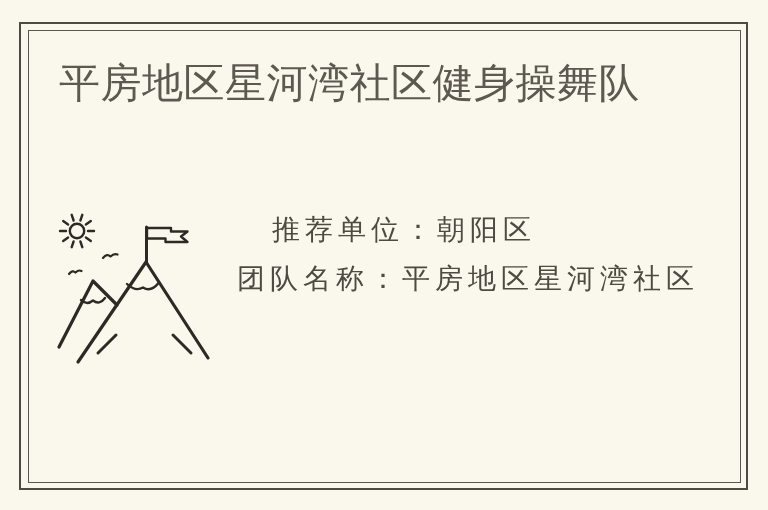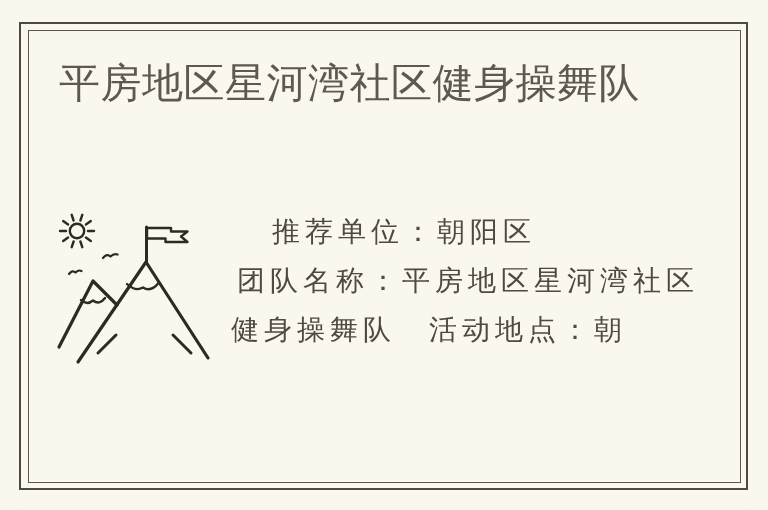--- a/index.html
+++ b/index.html
@@ -15,21 +15,21 @@
     position:absolute;left:28px;top:30px;width:713px;height:453px;
     border:1.4px solid #5a564f;box-sizing:border-box;
   }
   .title{
     position:absolute;left:59px;top:61px;font-size:41px;line-height:1.1;
     letter-spacing:0.5px;color:#5d5951;font-weight:400;white-space:nowrap;
   }
   .illus{position:absolute;left:40px;top:195px;width:200px;height:175px;}
   .illus *{vector-effect:non-scaling-stroke;}
   .bline{
-    position:absolute;font-family:Liberation Serif, serif;font-size:28px;line-height:1.15;
+    position:absolute;font-family:Liberation Mono, monospace;font-size:28px;line-height:1.15;
     letter-spacing:5px;color:#4e4a42;white-space:nowrap;
   }
   .l1{left:272px;top:216px;}
   .l2{left:237px;top:265px;}
   .l3{left:231px;top:314px;}
   .l4{left:230px;top:364px;}
   .l5{left:231px;top:413px;}
 </style>
 </head>
 <body>
@@ -70,15 +70,14 @@
 
     <path stroke-width="2.4" d="M81,300 Q87,305.5 93,300.5 Q99.5,305.5 105,298"></path>
     <path stroke-width="2.4" d="M127,284 Q135.5,292 143,287.5 Q151,292.5 158.5,283"></path>
 
     <line stroke-width="3" x1="98" y1="353" x2="116" y2="335"></line>
     <line stroke-width="3" x1="173" y1="335" x2="191" y2="353"></line>
   </svg>
 
   <div class="bline l1">推荐单位：朝阳区</div>
   <div class="bline l2">团队名称：平房地区星河湾社区</div>
-  <div class="bline l3">健身操舞队　活动地点：朝</div>
 
 </div>
 
 </body></html>

